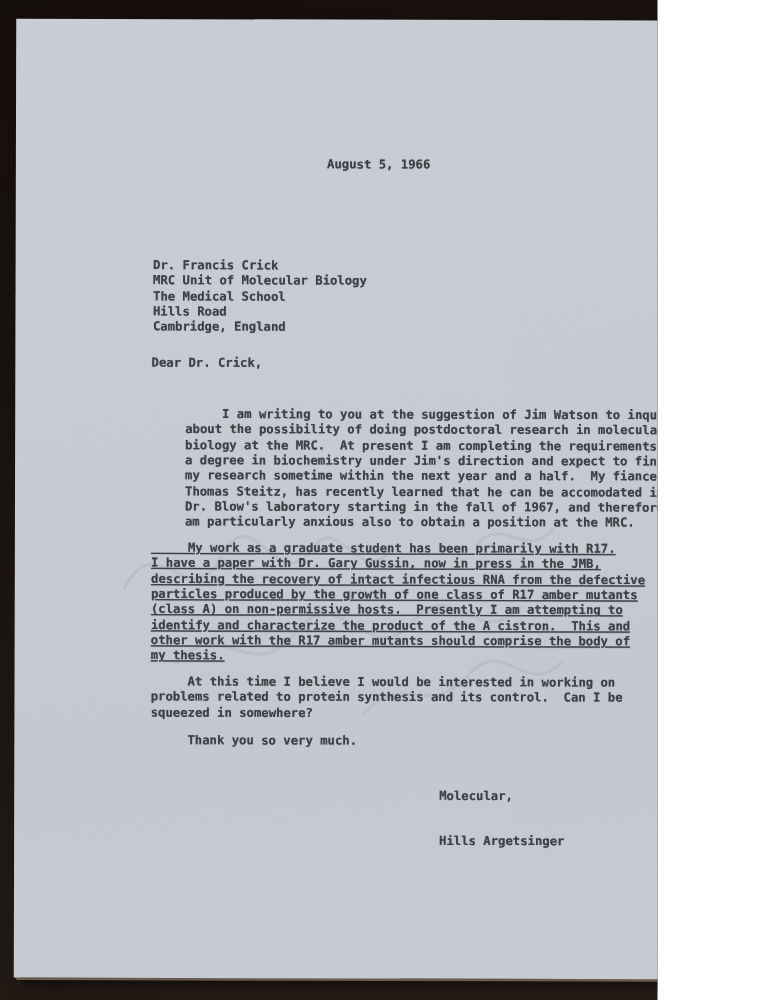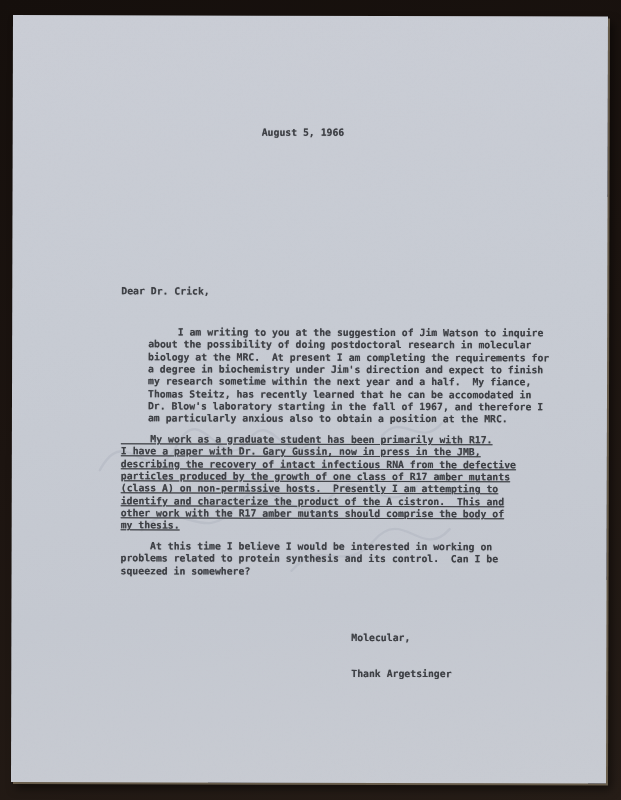--- a/index.html
+++ b/index.html
@@ -1,21 +1,21 @@
 <!DOCTYPE html>
 <html><head>
 <meta charset="utf-8">
 <style>
   html, body {
     margin: 0;
     padding: 0;
   }
   .scene {
     position: relative;
-    width: 621px;
+    width: 526px;
     height: 800px;
     overflow: hidden;
     background: linear-gradient(160deg, #150f0c 0%, #1c1410 45%, #261d17 100%);
   }
   .paper {
     position: absolute;
     left: 13px;
     top: 15px;
     width: 595px;
     height: 767px;
@@ -85,20 +85,25 @@
       <g fill="none" stroke="#aeb3bf" stroke-width="2.4" stroke-linecap="round">
         <path d="M18,70 C45,18 70,95 95,45 S140,80 168,38 C190,8 205,70 230,40"></path>
         <path d="M60,130 C95,90 120,150 155,105 S215,140 250,95 C280,60 300,120 335,85"></path>
         <path d="M210,170 C240,135 262,175 292,140 S340,160 368,128"></path>
         <path d="M300,35 C320,10 338,48 360,22"></path>
       </g>
     </svg>
 
     <div class="typed date">August 5, 1966</div>
 
+    <div class="typed address">Dr. Francis Crick
+MRC Unit of Molecular Biology
+The Medical School
+Hills Road
+Cambridge, England</div>
 
     <div class="typed salutation">Dear Dr. Crick,</div>
 
     <div class="typed para-1">     I am writing to you at the suggestion of Jim Watson to inquire
 about the possibility of doing postdoctoral research in molecular
 biology at the MRC.  At present I am completing the requirements for
 a degree in biochemistry under Jim's direction and expect to finish
 my research sometime within the next year and a half.  My fiance,
 Thomas Steitz, has recently learned that he can be accomodated in
 Dr. Blow's laboratory starting in the fall of 1967, and therefore I
@@ -110,18 +115,19 @@
 particles produced by the growth of one class of R17 amber mutants
 (class A) on non-permissive hosts.  Presently I am attempting to
 identify and characterize the product of the A cistron.  This and
 other work with the R17 amber mutants should comprise the body of
 my thesis.</div>
 
     <div class="typed para-3">     At this time I believe I would be interested in working on
 problems related to protein synthesis and its control.  Can I be
 squeezed in somewhere?</div>
 
+    <div class="typed thanks">     Thank you so very much.</div>
 
     <div class="typed valediction">Molecular,</div>
 
-    <div class="typed signature">Thank Argetsinger</div>
+    <div class="typed signature">Hills Argetsinger</div>
   </div>
 </div>
 
 </body></html>

